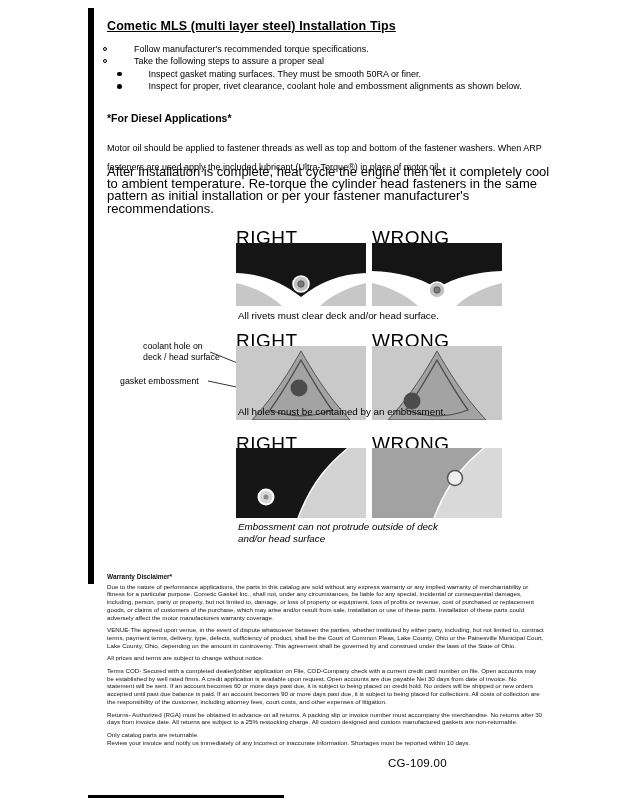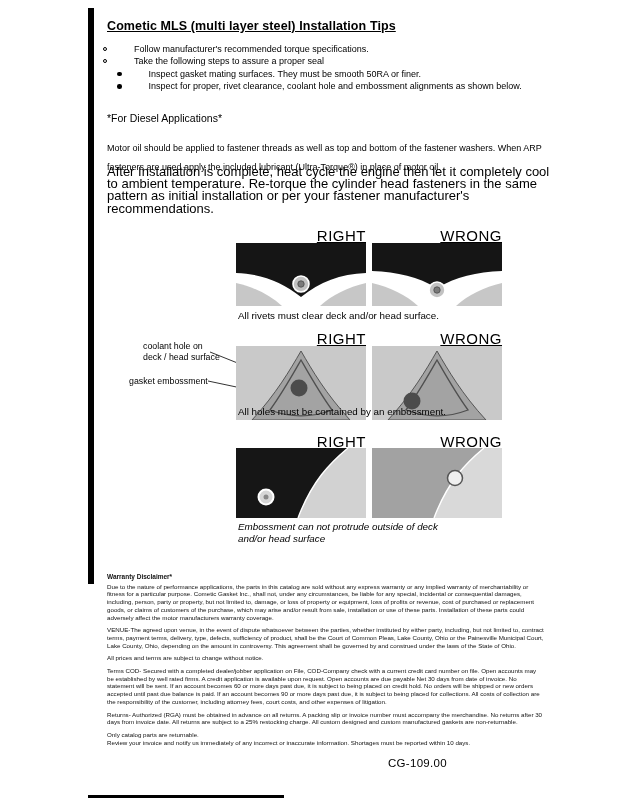--- a/index.html
+++ b/index.html
@@ -14,26 +14,26 @@
            text-decoration:underline; letter-spacing:0.1px; }
 
   .tips { position:absolute; left:103px; top:43px; width:470px; font-size:9px; line-height:12.4px; }
   .tip-row { display:flex; align-items:flex-start;gap:22px; }
   .tip-row.sub { margin-left:14px; }
   .marker-open { flex:0 0 auto; width:4px; height:4px; border:1px solid #000; border-radius:50%;
                  margin:3.8px 5px 0 0; }
   .marker-filled { flex:0 0 auto; width:4.5px; height:4.5px; background:#000; border-radius:50%;
                    margin:3.8px 5px 0 0; }
 
-  .diesel-heading { position:absolute; left:107px; top:112px; font-size:10.5px; font-weight:normal; }
+  .diesel-heading { position:absolute; left:107px; top:112px; font-size:10.5px; font-weight:bold; }
   .diesel-p1 { position:absolute; left:107px; top:130px; width:452px; font-size:9px; line-height:19px;margin-top:9px; }
   .diesel-p2 { position:absolute; left:107px; top:166px; width:452px; font-size:13px; line-height:12.2px; }
   .diesel-note { position:absolute; left:107px; top:208px; font-size:9px; }
 
-  .dg-header { position:absolute; width:130px; text-align:right; font-size:15px; letter-spacing:0.5px;text-decoration:underline; }
+  .dg-header { position:absolute; width:130px; text-align:left; font-size:19px; letter-spacing:0.5px; }
   .panel { position:absolute; width:130px; }
   .panel svg { display:block; }
   .caption { position:absolute; font-size:9.8px; line-height:11.5px; }
 
   .callout { position:absolute; font-size:8.8px; line-height:10.8px; }
   .callout-lines { position:absolute; left:105px; top:336px; width:200px; height:90px;
                    pointer-events:none; overflow:visible; }
 
   .warranty { position:absolute; left:107px; top:573px; width:437px; font-size:6.2px;
               line-height:7.7px; color:#111; }
@@ -99,21 +99,21 @@
   </div>
   <div class="caption" style="left:238px;top:310px;text-align:right;">All rivets must clear deck and/or head surface.</div>
 
   <div class="dg-header" style="left:236px;top:330px;">RIGHT</div>
   <div class="dg-header" style="left:372px;top:330px;">WRONG</div>
 
   <div class="callout" style="left:143px;top:341px;">
     <div>coolant hole on</div>
     <div>deck / head surface</div>
   </div>
-  <div class="callout" style="left:129px;top:376px;">gasket embossment</div>
+  <div class="callout" style="left:120px;top:376px;">gasket embossment</div>
 
   <svg class="callout-lines">
     <line x1="105" y1="16" x2="185" y2="48" stroke="#333" stroke-width="1"></line>
     <line x1="103" y1="45" x2="174" y2="60" stroke="#333" stroke-width="1"></line>
   </svg>
 
   <div class="panel" style="left:236px;top:346px;">
     <svg width="130" height="74" viewBox="0 0 130 74">
       <rect width="130" height="74" fill="#c9c9c9"></rect>
       <path d="M65,5 C54,24 40,48 16,74 L114,74 C90,48 76,24 65,5 Z" fill="#a3a3a3" stroke="#555" stroke-width="1"></path>

